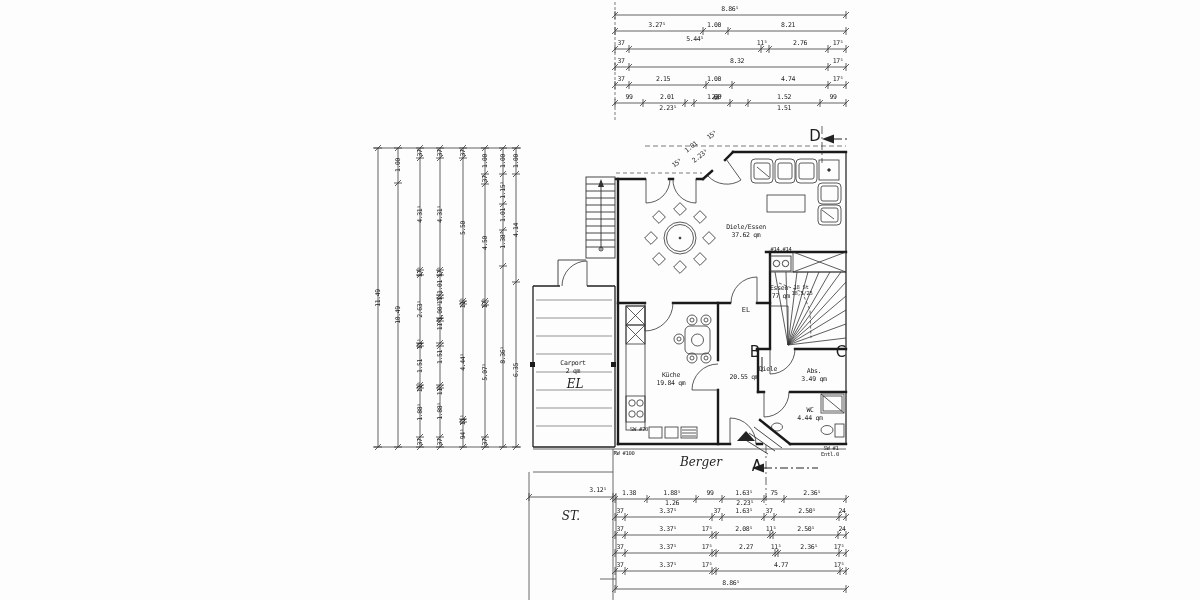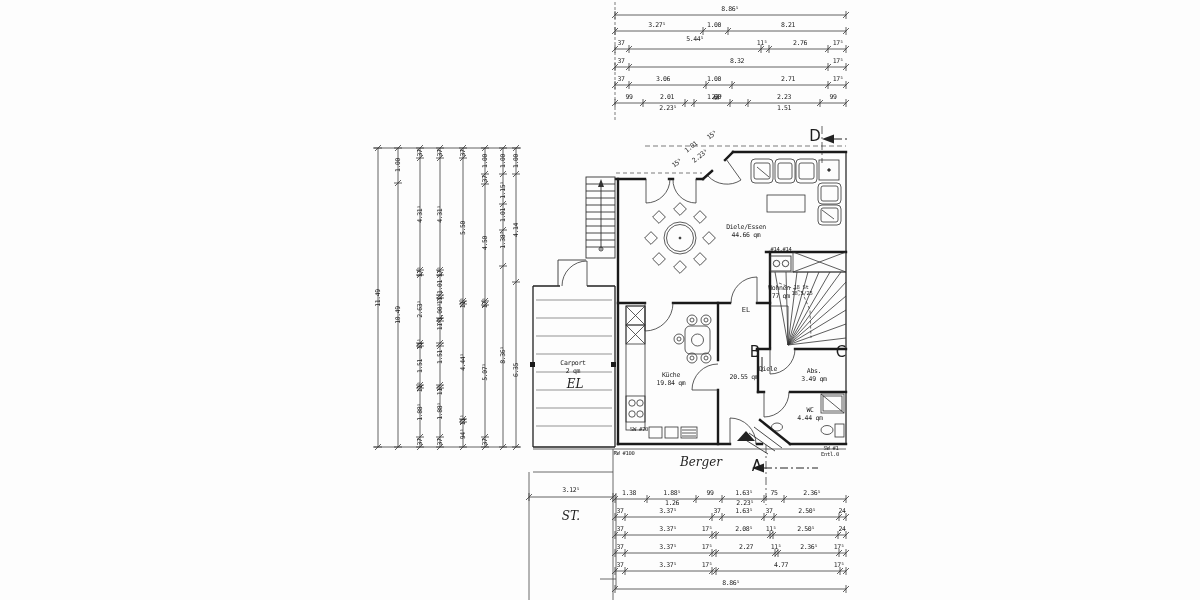--- a/index.html
+++ b/index.html
@@ -475,30 +475,30 @@
       <span class="dl" style="left: 788px; top: 25px;">8.21</span>
       <span class="dl" style="left: 621px; top: 43px;">37</span>
       <span class="dl" style="left: 695px; top: 39px;">5.44⁵</span>
       <span class="dl" style="left: 762px; top: 43px;">11⁵</span>
       <span class="dl" style="left: 800px; top: 43px;">2.76</span>
       <span class="dl" style="left: 838px; top: 43px;">17⁵</span>
       <span class="dl" style="left: 621px; top: 61px;">37</span>
       <span class="dl" style="left: 737px; top: 61px;">8.32</span>
       <span class="dl" style="left: 838px; top: 61px;">17⁵</span>
       <span class="dl" style="left: 621px; top: 79px;">37</span>
-      <span class="dl" style="left: 663px; top: 79px;">3.06</span>
+      <span class="dl" style="left: 663px; top: 79px;">2.15</span>
       <span class="dl" style="left: 714px; top: 79px;">1.00</span>
-      <span class="dl" style="left: 788px; top: 79px;">2.71</span>
+      <span class="dl" style="left: 788px; top: 79px;">4.74</span>
       <span class="dl" style="left: 838px; top: 79px;">17⁵</span>
       <span class="dl" style="left: 629px; top: 97px;">99</span>
       <span class="dl" style="left: 667px; top: 97px;">2.01</span>
       <span class="dl" style="left: 689px; top: 97px; margin-left: 28px;">27⁵</span>
       <span class="dl" style="left: 714px; top: 97px;">1.00</span>
       <span class="dl" style="left: 716px; top: 97px; font-family: Liberation Serif, serif;">59</span>
-      <span class="dl" style="left: 784px; top: 97px;">2.23</span>
+      <span class="dl" style="left: 784px; top: 97px;">1.52</span>
       <span class="dl" style="left: 833px; top: 97px;">99</span>
       <span class="dl" style="left: 668px; top: 108px;">2.23⁵</span>
       <span class="dl" style="left: 784px; top: 108px;">1.51</span>
       <span class="dl v" style="left: 378px; top: 298px;">11.49</span>
       <span class="dl v" style="left: 398px; top: 165px;">1.00</span>
       <span class="dl v" style="left: 398px; top: 315px;">10.49</span>
       <span class="dl v" style="left: 420px; top: 153px;">37</span>
       <span class="dl v" style="left: 420px; top: 214px;">4.31⁵</span>
       <span class="dl v" style="left: 420px; top: 272px;">17⁵</span>
       <span class="dl v" style="left: 420px; top: 309px;">2.63⁵</span>
@@ -566,38 +566,38 @@
       <span class="dl" style="left: 809px; top: 547px;">2.36⁵</span>
       <span class="dl" style="left: 839px; top: 547px;">17⁵</span>
       <span class="dl" style="left: 620px; top: 565px;">37</span>
       <span class="dl" style="left: 668px; top: 565px;">3.37⁵</span>
       <span class="dl" style="left: 707px; top: 565px;">17⁵</span>
       <span class="dl" style="left: 781px; top: 565px;">4.77</span>
       <span class="dl" style="left: 839px; top: 565px;">17⁵</span>
       <span class="dl" style="left: 731px; top: 583px;">8.86⁵</span>
       <span class="dl" style="left: 672px; top: 503px;">1.26</span>
       <span class="dl" style="left: 745px; top: 503px;">2.23⁵</span>
-      <span class="dl" style="left: 571px; top: 490px;">3.12⁵</span>
+      <span class="dl" style="left: 598px; top: 490px;">3.12⁵</span>
       <span class="dl d" style="left: 677px; top: 163px;">15⁵</span>
       <span class="dl d" style="left: 691px; top: 147px;">1.01</span>
       <span class="dl d" style="left: 700px; top: 156px;">2.23⁵</span>
       <span class="dl d" style="left: 712px; top: 135px;">15⁵</span>
       <span class="rm" style="left: 746px; top: 227px;">Diele/Essen</span>
-      <span class="rm" style="left: 746px; top: 235px;">44.66 qm</span>
+      <span class="rm" style="left: 746px; top: 235px;">37.62 qm</span>
       <span class="rm" style="left: 671px; top: 375px;">Küche</span>
       <span class="rm" style="left: 671px; top: 383px;">19.84 qm</span>
       <span class="rm" style="left: 744px; top: 369px; padding-left: 48px;">Diele</span>
       <span class="rm" style="left: 744px; top: 377px;">20.55 qm</span>
       <span class="rm" style="left: 814px; top: 371px;">Abs.</span>
       <span class="rm" style="left: 814px; top: 379px;">3.49 qm</span>
       <span class="rm" style="left: 810px; top: 410px;">WC</span>
       <span class="rm" style="left: 810px; top: 418px;">4.44 qm</span>
       <span class="rm" style="left: 573px; top: 363px;">Carport</span>
       <span class="rm" style="left: 573px; top: 371px;">2 qm</span>
-      <span class="rm" style="left: 779px; top: 288px;">Wohnen</span>
+      <span class="rm" style="left: 779px; top: 288px;">Essen</span>
       <span class="rm" style="left: 779px; top: 296px;">.77 qm</span>
       <span class="mk" style="left: 757px; top: 466px;">A</span>
       <span class="mk" style="left: 755px; top: 352px;">B</span>
       <span class="mk" style="left: 841px; top: 352px;">C</span>
       <span class="mk" style="left: 815px; top: 136px;">D</span>
       <span class="hand" style="left: 575px; top: 384px;">EL</span>
       <span class="lbl7" style="left: 746px; top: 310px;">EL</span>
       <span class="hand" style="left: 571px; top: 516px;">ST.</span>
       <span class="hand" style="left: 701px; top: 462px;">Berger</span>
       <span class="note" style="left: 624px; top: 453px;">RW #100</span>

